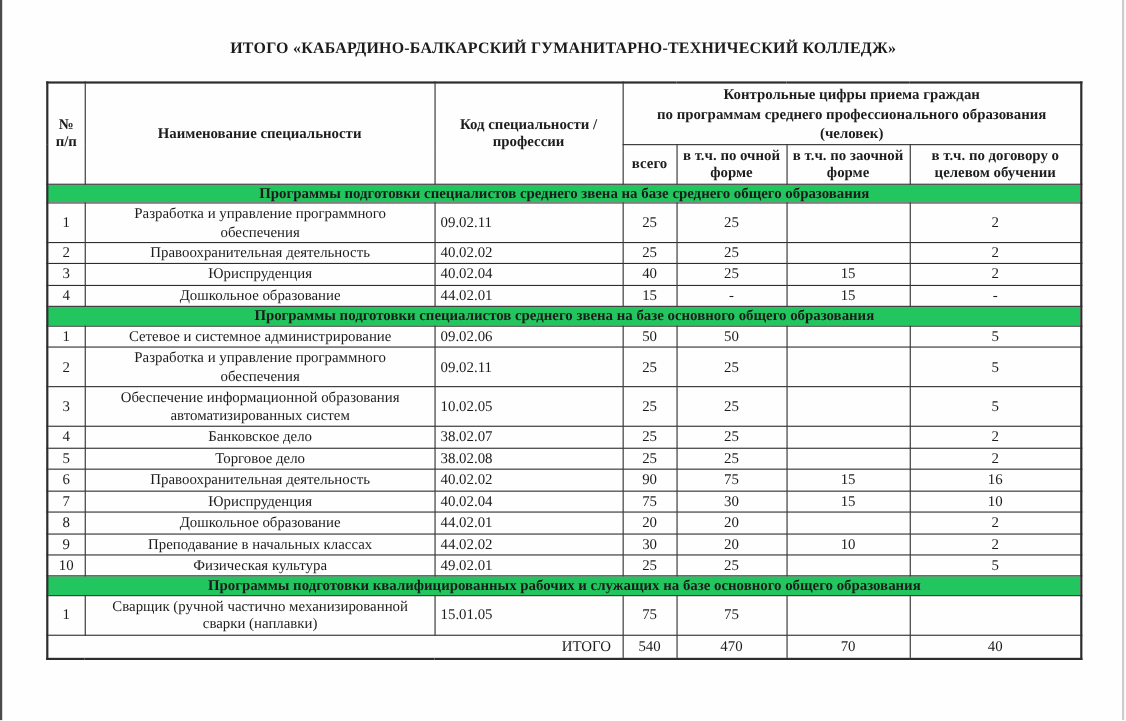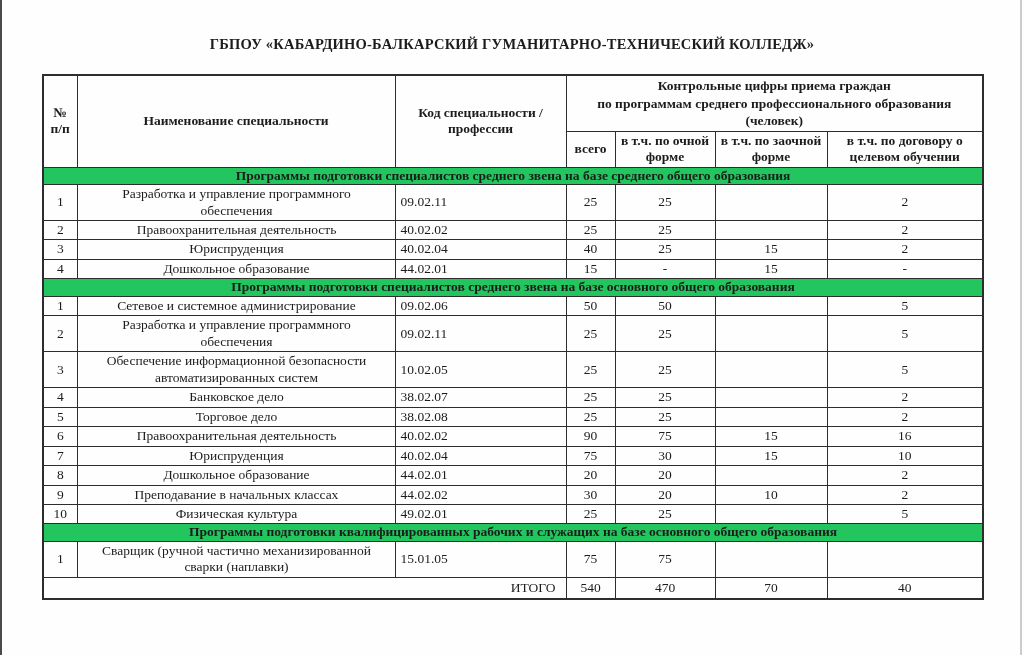--- a/index.html
+++ b/index.html
@@ -79,21 +79,21 @@
   tfoot td { font-weight: normal; height: 18px; }
   td.itogo  { text-align: right; padding-right: 10px; }
 </style>
 </head>
 <body>
 
 <div class="page">
   <div class="edge-left"></div>
   <div class="edge-right"></div>
 
-  <div class="doc-title">ГБПОУ «КАБАРДИНО-БАЛКАРСКИЙ ГУМАНИТАРНО-ТЕХНИЧЕСКИЙ КОЛЛЕДЖ»</div>
+  <div class="doc-title">ИТОГО «КАБАРДИНО-БАЛКАРСКИЙ ГУМАНИТАРНО-ТЕХНИЧЕСКИЙ КОЛЛЕДЖ»</div>
 
   <table class="main">
     <colgroup>
       <col style="width:34px">
       <col style="width:318px">
       <col style="width:171px">
       <col style="width:49px">
       <col style="width:100px">
       <col style="width:112px">
       <col style="width:156px">
@@ -172,21 +172,21 @@
           <td class="c-num">2</td>
           <td class="c-name">Разработка и управление программного обеспечения</td>
           <td class="c-code">09.02.11</td>
           <td class="c-val">25</td>
           <td class="c-val">25</td>
           <td class="c-val"></td>
           <td class="c-val">5</td>
         </tr>
         <tr>
           <td class="c-num">3</td>
-          <td class="c-name">Обеспечение информационной безопасности автоматизированных систем</td>
+          <td class="c-name">Обеспечение информационной образования автоматизированных систем</td>
           <td class="c-code">10.02.05</td>
           <td class="c-val">25</td>
           <td class="c-val">25</td>
           <td class="c-val"></td>
           <td class="c-val">5</td>
         </tr>
         <tr>
           <td class="c-num">4</td>
           <td class="c-name">Банковское дело</td>
           <td class="c-code">38.02.07</td>

